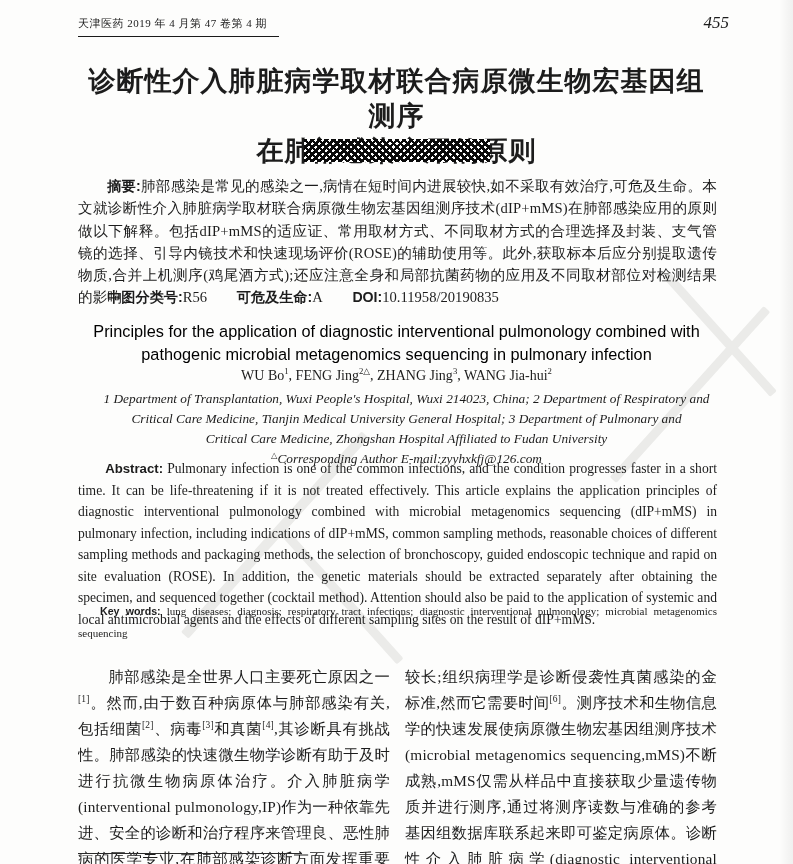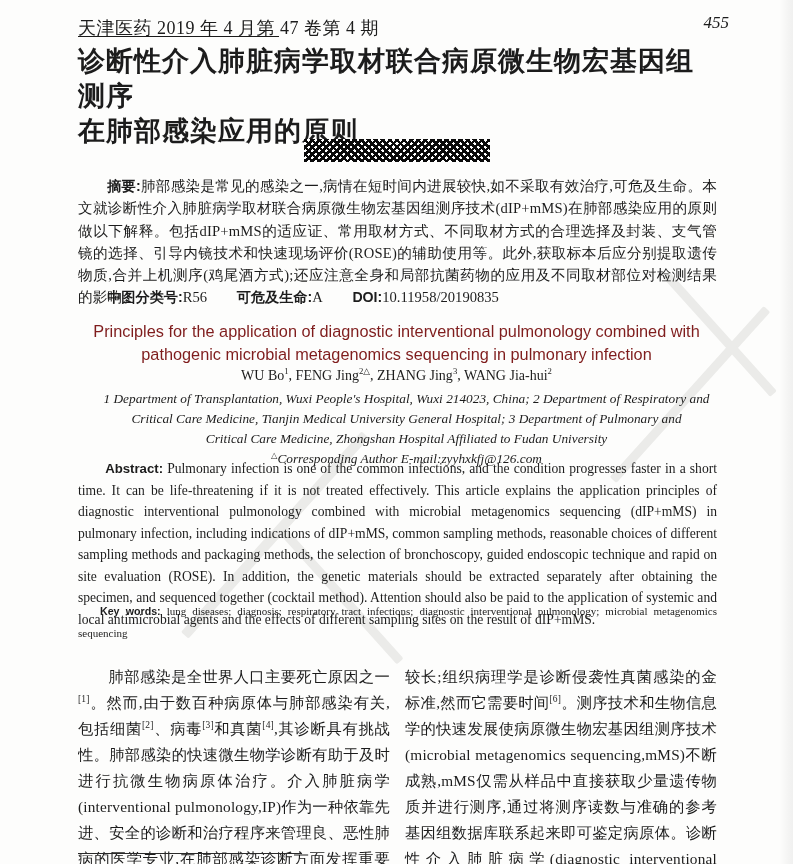--- a/index.html
+++ b/index.html
@@ -9,46 +9,46 @@
     font-family:"Liberation Serif","DejaVu Serif",serif;
     color:#1c1c1c;
   }
   .page::after{
     content:"";position:absolute;top:0;right:0;width:14px;height:100%;
     background:linear-gradient(to right,rgba(0,0,0,0),rgba(0,0,0,0.05));
     pointer-events:none;
   }
   .abs{position:absolute;}
   
-  .journal{top:16px;left:78px;font-size:18px;letter-spacing:0.5px;}
+  .journal{top:16px;left:78px;font-size:11px;letter-spacing:0.5px;}
   .pageno{top:13px;right:64px;font-size:17px;font-style:italic;}
   .header-rule{top:36px;left:78px;width:201px;border-top:1.6px solid #1a1a1a;}
   
   .title-cn{
-    top:44px;left:78px;width:637px;
+    top:64px;left:78px;width:637px;text-align:center;
     font-size:27px;line-height:35px;font-weight:700;letter-spacing:1px;
   }
   
   .redacted{
     top:139px;left:50%;transform:translateX(-50%);width:186px;height:23px;
     background-color:#fff;
     background-image:
       repeating-linear-gradient(45deg,#0a0a0a 0 2.5px,transparent 2.5px 5px),
       repeating-linear-gradient(-45deg,#0a0a0a 0 2.5px,transparent 2.5px 5px);
   }
   
   .abs-cn{top:175px;left:78px;width:639px;font-size:14.6px;line-height:22.3px;
     text-align:justify;text-indent:2em;letter-spacing:0.2px;margin:0;}
   .kw-cn{top:264px;left:78px;width:639px;font-size:14.6px;text-indent:2em;margin:0;}
   .clc{top:288px;left:78px;width:639px;font-size:14.6px;text-indent:2em;margin:0;}
   .clc .grp{margin-right:26px;}
   .lbl{font-family:"Liberation Sans","DejaVu Sans",sans-serif;font-weight:700;font-size:0.97em;}
   
   .title-en{
-    top:320px;left:78px;width:637px;text-align:center;color:#7f1d1d;
+    top:320px;left:78px;width:637px;text-align:center;color:#000000;
     font-family:"Liberation Sans","DejaVu Sans",sans-serif;
     font-size:16.3px;line-height:23px;font-weight:400;
   }
   .authors{top:368px;left:78px;width:637px;text-align:center;font-size:14px;}
   .affil{top:389px;left:88px;width:637px;text-align:center;
     font-style:italic;font-size:13.3px;line-height:20px;}
   
   .abs-en{top:458px;left:78px;width:639px;font-size:13.6px;line-height:21.5px;
     text-align:justify;text-indent:2em;margin:0;}
   .kw-en{top:601px;left:78px;width:639px;font-size:11px;line-height:21.5px;

